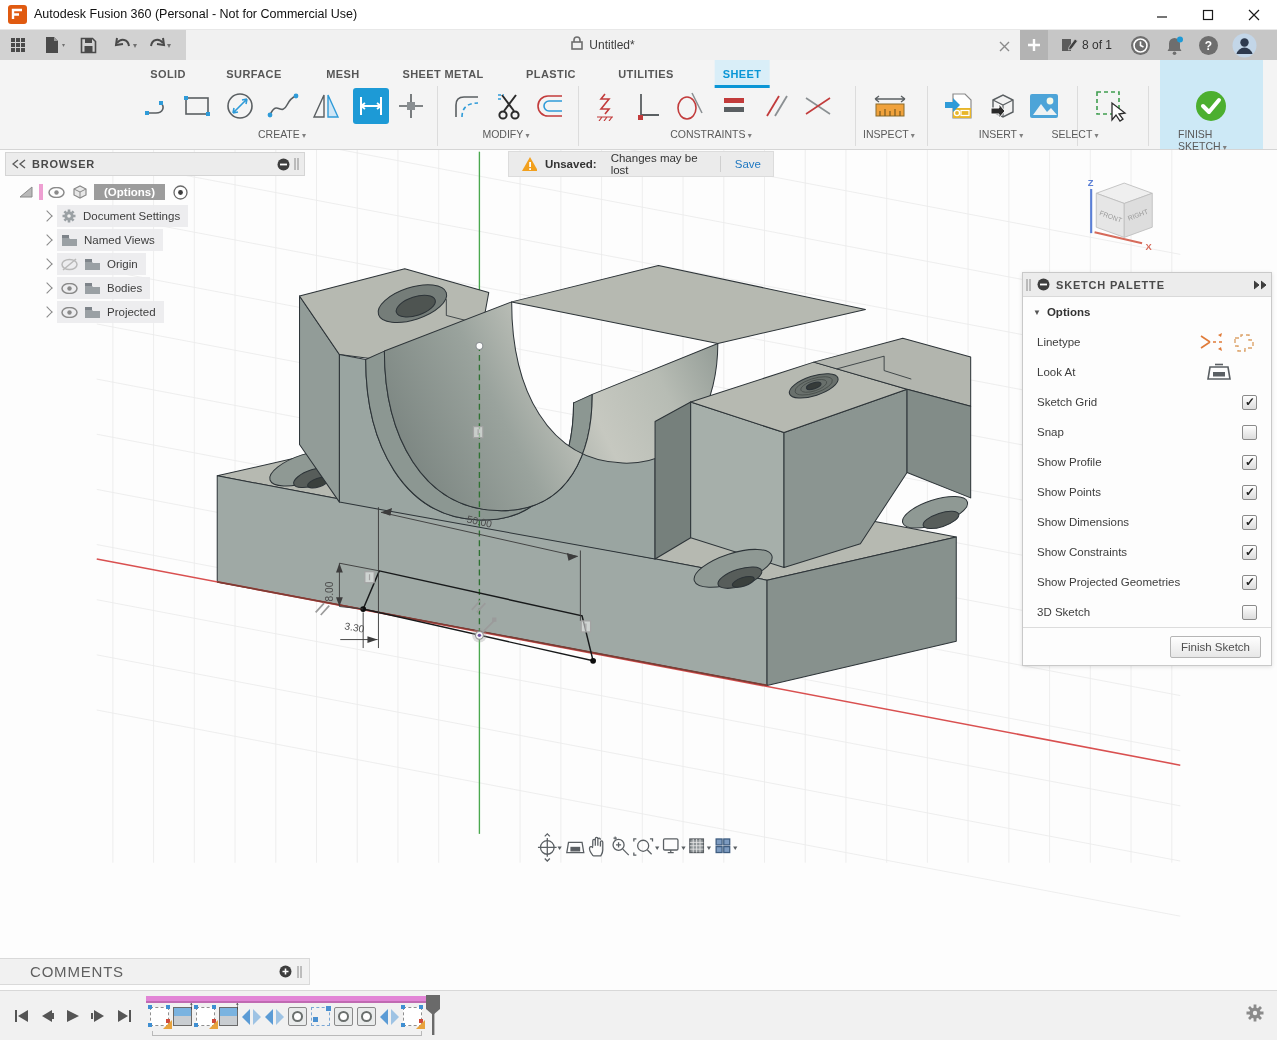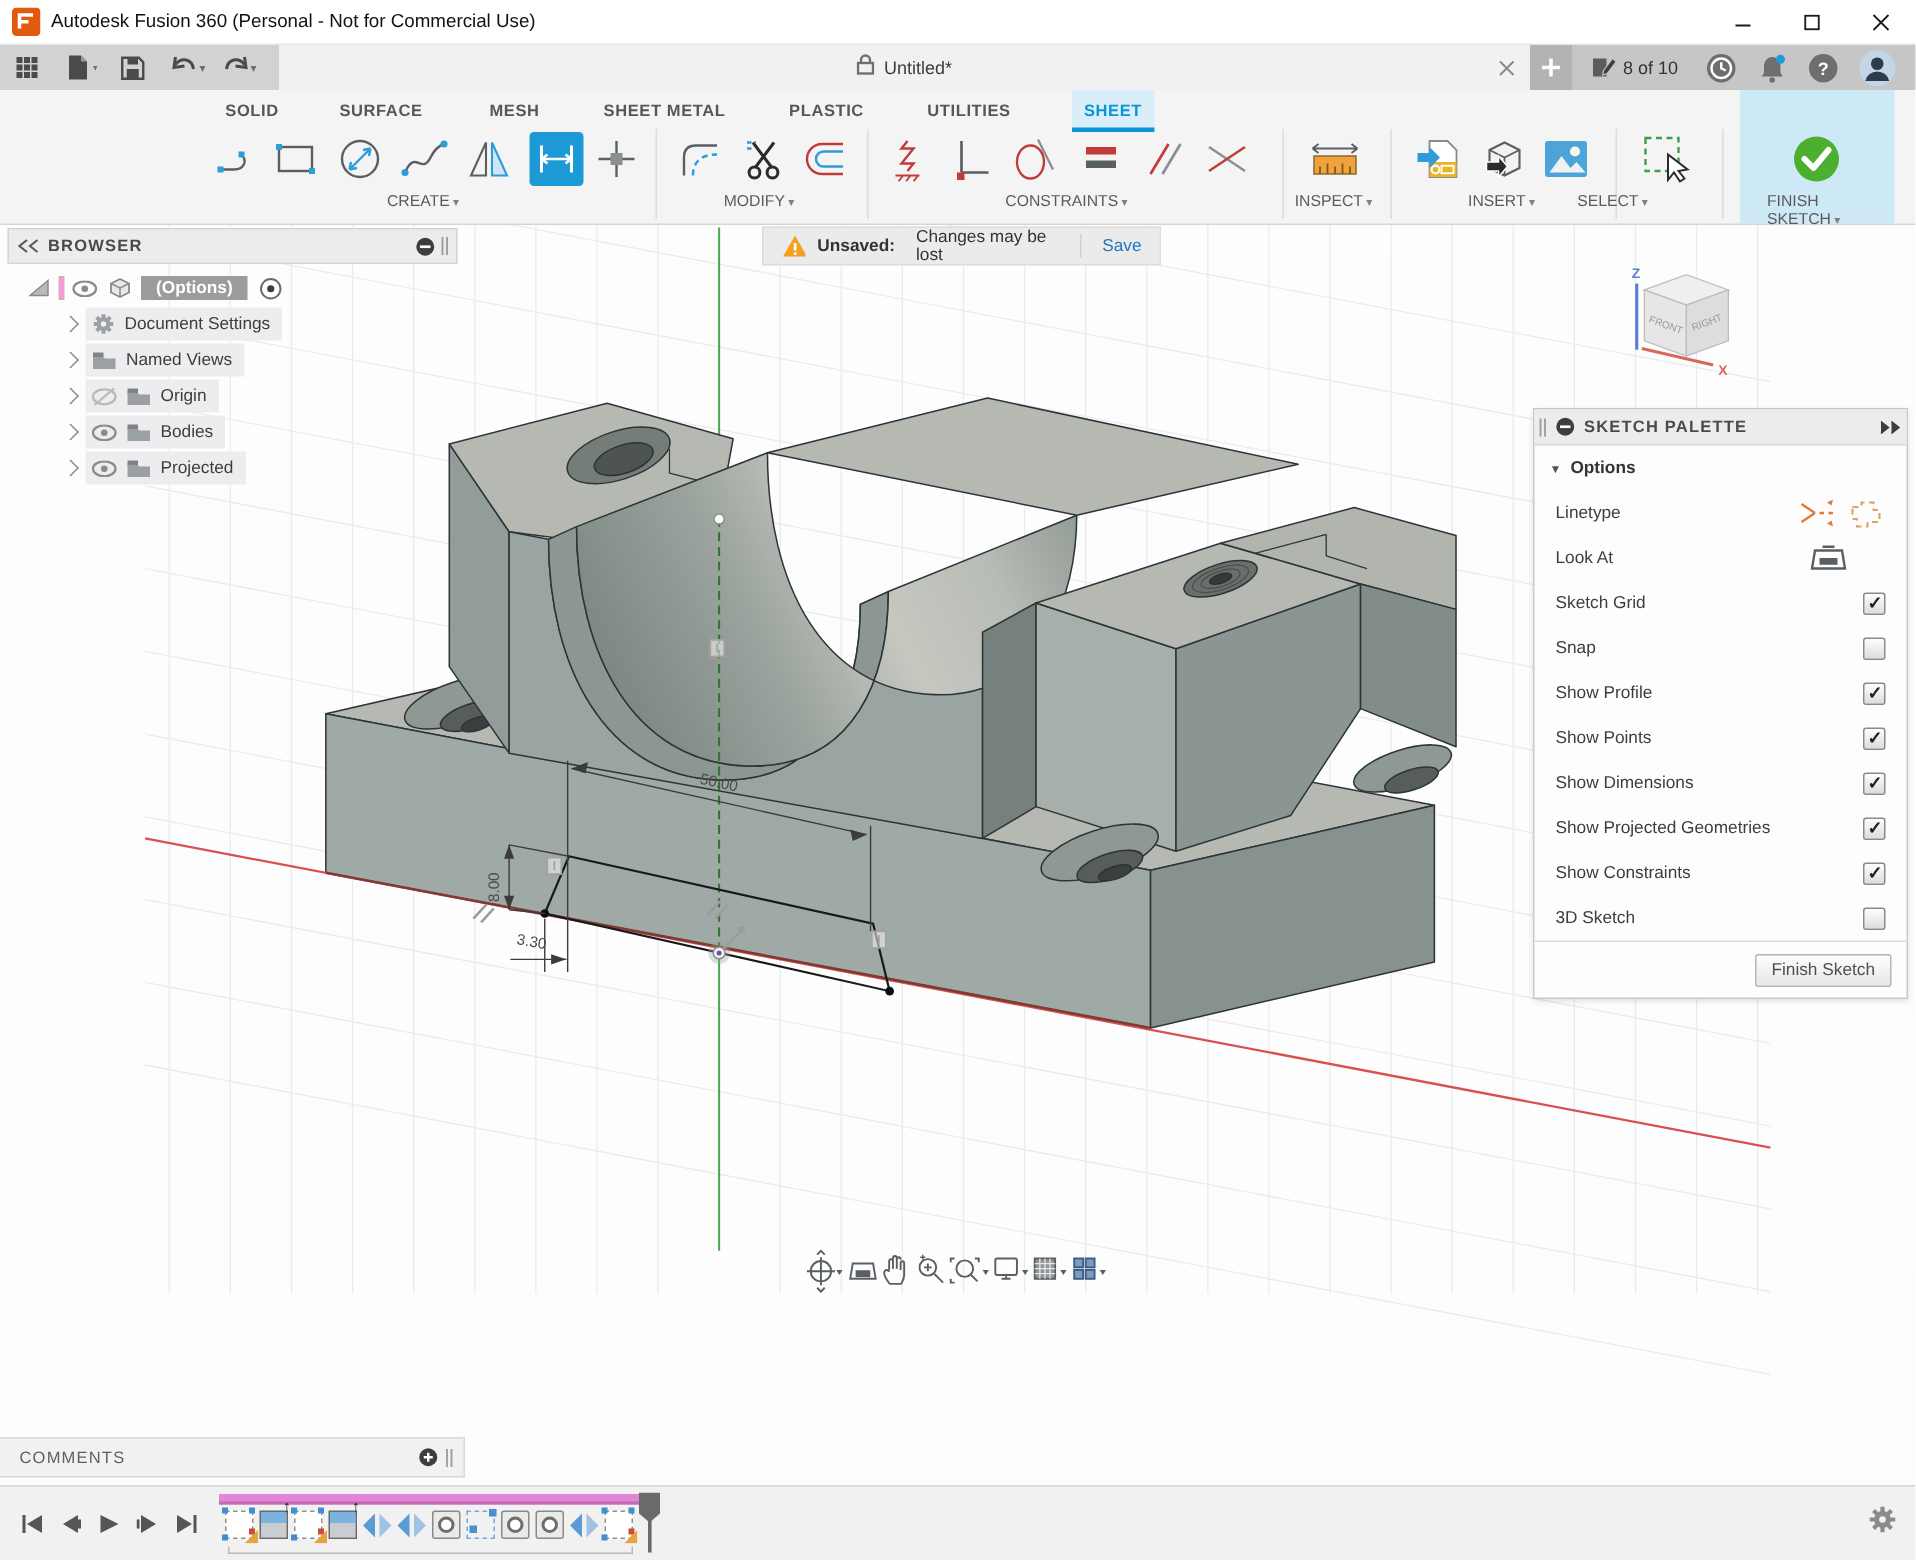--- a/index.html
+++ b/index.html
@@ -83,21 +83,21 @@
     background:linear-gradient(180deg,#fefefe,#dcdcdc); position:relative; margin-left:2px; }
   .cbx[data-checked="true"]::after { content:"✓"; position:absolute; left:2px; top:-1px; font-size:12px;
     font-weight:bold; color:#222; }
   .pal-foot { border-top:1px solid #dcdcdc; height:38px; display:flex; align-items:center; justify-content:flex-end; }
   .finish-btn { margin-right:10px; height:22px; padding:0 10px; font-size:11.5px; color:#4f4f4f;
     background:linear-gradient(180deg,#fefefe,#e7e7e7); border:1px solid #b5b5b5; border-radius:2px; }
 
   
   .comments { position:absolute; left:0px; top:808px; width:310px; height:27px; background:#f1f1f1;
     border:1px solid #d9d9d9; border-left:none; display:flex; align-items:center; }
-  .comments .hd-title { font-size:11px; letter-spacing:.8px; color:#5f5f5f; margin-left:13px; }
+  .comments .hd-title { font-size:15px; letter-spacing:.8px; color:#5f5f5f; margin-left:30px; }
 
   
   .timeline { position:absolute; left:0; top:990px; width:1277px; height:50px; background:#f1f1f1;
     border-top:1px solid #d8d8d8; }
   .pb { position:absolute; top:12px; display:flex; align-items:center; justify-content:center; width:26px; height:26px; }
   .strip { position:absolute; left:146px; top:4px; width:294px; height:42px; }
   .mbar { position:absolute; left:0; top:1px; width:281px; height:7px; background:#e285d6; border-bottom:2px solid #c06ab2; }
   .feat { position:absolute; top:12px; width:19px; height:19px; }
   .bracket { position:absolute; left:6px; top:36px; width:270px; height:5px; border-bottom:1.5px solid #b9b9b9;
     border-left:1.5px solid #b9b9b9; border-right:1.5px solid #b9b9b9; }
@@ -222,21 +222,21 @@
         <svg width="14" height="14">
             <path d="M7 1 V13 M1 7 H13" stroke="#fdfdfd" stroke-width="2.4"></path>
           </svg>
         </div>
       <span class="qa-ic" style="margin-left:12px">
         <svg width="18" height="16">
             <path d="M2 2 h9 v12 h-9 z" fill="#5c5c5c"></path>
         <path d="M9 10 L15 2 l2.5 2 L11.5 12 l-3 1 z" fill="#3f3f3f" stroke="#c6c6c6" stroke-width=".8"></path>
           </svg>
         </span>
-      <span class="jobstatus">8 of 10</span>
+      <span class="jobstatus">8 of 1</span>
       <span class="qa-ic" style="margin-left:14px">
         <svg width="21" height="21">
             <circle cx="10.5" cy="10.5" r="9.5" fill="#6e6e6e"></circle>
         <circle cx="10.5" cy="10.5" r="6.5" fill="none" stroke="#fff" stroke-width="1.6"></circle>
         <path d="M10.5 6.5 V10.5 L13.5 12" stroke="#fff" stroke-width="1.6" fill="none"></path>
           </svg>
         </span>
       <span class="qa-ic" style="margin-left:13px">
         <svg width="21" height="21">
             <path d="M10.5 3 a5.5 5.5 0 0 1 5.5 5.5 v5 l1.5 2.5 h-14 l1.5 -2.5 v-5 a5.5 5.5 0 0 1 5.5 -5.5 z" fill="#6e6e6e"></path>
@@ -819,25 +819,25 @@
       </div>
       <div class="prow">
         <span class="plabel">Show Points</span>
         <span class="cbx" data-checked="true"></span>
       </div>
       <div class="prow">
         <span class="plabel">Show Dimensions</span>
         <span class="cbx" data-checked="true"></span>
       </div>
       <div class="prow">
+        <span class="plabel">Show Constraints</span>
+        <span class="cbx" data-checked="true"></span>
+      </div>
+      <div class="prow">
         <span class="plabel">Show Projected Geometries</span>
-        <span class="cbx" data-checked="true"></span>
-      </div>
-      <div class="prow">
-        <span class="plabel">Show Constraints</span>
         <span class="cbx" data-checked="true"></span>
       </div>
       <div class="prow">
         <span class="plabel">3D Sketch</span>
         <span class="cbx" data-checked="false"></span>
       </div>
 
       <div class="pal-foot">
         <button class="finish-btn">Finish Sketch</button>
       </div>

